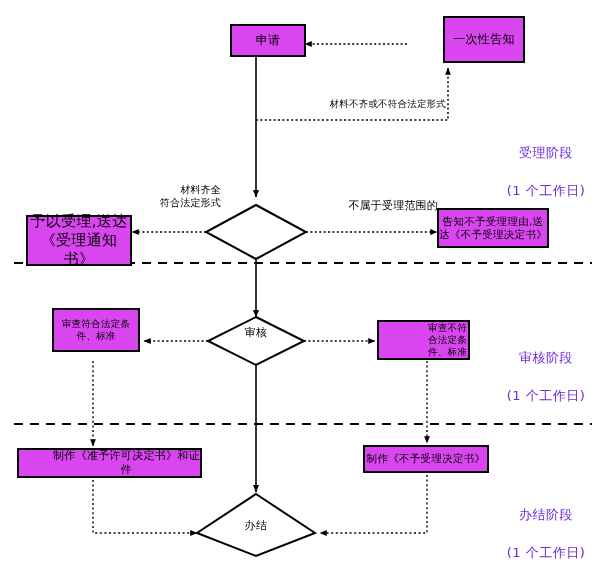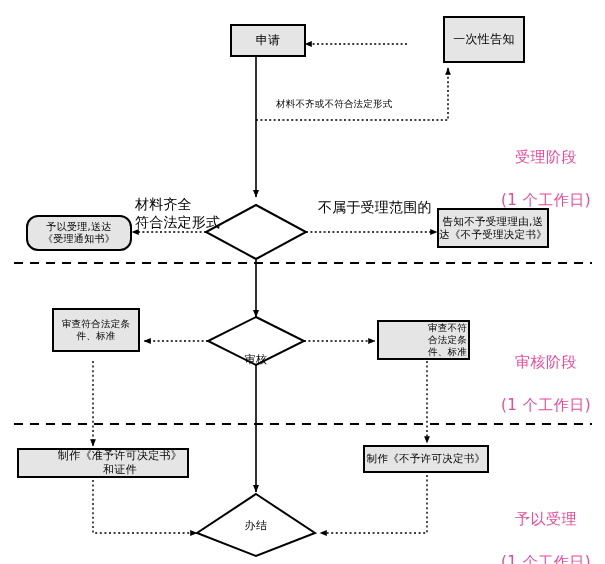--- a/index.html
+++ b/index.html
@@ -22,44 +22,44 @@
     position: absolute;
     left: 0;
     top: 0;
     width: 605px;
     height: 564px;
   }
   .node-box {
     position: absolute;
     box-sizing: border-box;
     border: 2px solid #000000;
-    background: #e5e5e5;
+    background: #d946ef;
     display: flex;
     align-items: center;
     justify-content: center;
     text-align: center;
     color: #000000;
     line-height: 1.25;
     letter-spacing: 0.3px;
   }
   .edge-label {
     position: absolute;
     color: #000000;
-    text-align: left;
+    text-align: right;
     line-height: 1.25;
     white-space: pre-line;
     letter-spacing: 0.2px;
   }
   .stage-label {
     position: absolute;
-    color: #ec4899;
+    color: #6d28d9;
     text-align: center;
     line-height: 1.45;
     white-space: pre-line;
-    font-size: 15px;
+    font-size: 13px;
     letter-spacing: 0.5px;
   }
   .diamond-text {
     position: absolute;
     display: flex;
     align-items: center;
     justify-content: center;
     color: #000000;
     font-size: 11px;
     letter-spacing: 0.5px;
@@ -113,54 +113,54 @@
 
     <polygon points="256,205 306,232 256,259 206,232" fill="#ffffff" stroke="#000000" stroke-width="2"></polygon>
     <polygon points="256,317 304,341 256,365 208,341" fill="#ffffff" stroke="#000000" stroke-width="2"></polygon>
     <polygon points="256,494 315,533 256,556 197,533" fill="#ffffff" stroke="#000000" stroke-width="2"></polygon>
   </svg>
 
   <div class="node-box" style="left:230px; top:24px; width:76px; height:33px; font-size:12px;">申请</div>
 
   <div class="node-box" style="left:408px; top:16px; width:82px; height:47px; font-size:12px;margin-left:35px;">一次性告知</div>
 
-  <div class="node-box" style="left:26px; top:215px; width:106px; height:36px; font-size:10px; white-space:pre-line;border-radius:12px;">予以受理,送达
+  <div class="node-box" style="left:26px; top:215px; width:106px; height:51px; font-size:15px; white-space:pre-line;">予以受理,送达
 《受理通知书》</div>
 
   <div class="node-box" style="left:437px; top:208px; width:112px; height:40px; font-size:10.5px; white-space:pre-line;">告知不予受理理由,送
 达《不予受理决定书》</div>
 
   <div class="node-box" style="left:52px; top:308px; width:88px; height:44px; font-size:9.5px; white-space:pre-line;">审查符合法定条
 件、标准</div>
 
   <div class="node-box" style="left:377px; top:320px; width:93px; height:40px; font-size:9.5px; white-space:pre-line;padding-left:48px;">审查不符合法定条
 件、标准</div>
 
-  <div class="node-box" style="left:17px; top:448px; width:172px; height:30px; font-size:11px;padding-left:34px;">制作《准予许可决定书》和证件</div>
+  <div class="node-box" style="left:17px; top:448px; width:185px; height:30px; font-size:11px;padding-left:34px;">制作《准予许可决定书》和证件</div>
 
-  <div class="node-box" style="left:363px; top:445px; width:126px; height:28px; font-size:10.5px;">制作《不予许可决定书》</div>
+  <div class="node-box" style="left:363px; top:445px; width:126px; height:28px; font-size:10.5px;">制作《不予受理决定书》</div>
 
-  <div class="diamond-text" style="left:208px; top:335px; width:96px; height:48px;">审核</div>
+  <div class="diamond-text" style="left:208px; top:308px; width:96px; height:48px;">审核</div>
   <div class="diamond-text" style="left:197px; top:494px; width:118px; height:62px;">办结</div>
 
   <div class="edge-label" style="left:276px; top:98px; width:170px; font-size:9.5px;">材料不齐或不符合法定形式</div>
 
-  <div class="edge-label" style="left:135px; top:196px; width:86px; font-size:14px;">材料齐全
+  <div class="edge-label" style="left:135px; top:184px; width:86px; font-size:10px;">材料齐全
 符合法定形式</div>
 
-  <div class="edge-label" style="left:318px; top:199px; width:120px; font-size:14px;">不属于受理范围的</div>
+  <div class="edge-label" style="left:318px; top:199px; width:120px; font-size:11px;">不属于受理范围的</div>
 
   <div class="stage-label" style="left:490px; top:125px; width:112px;">
     <span>受理阶段</span><br>
     <span>(1 个工作日)</span>
   </div>
 
   <div class="stage-label" style="left:490px; top:330px; width:112px;">
     <span>审核阶段</span><br>
     <span>(1 个工作日)</span>
   </div>
 
   <div class="stage-label" style="left:490px; top:487px; width:112px;">
-    <span>予以受理</span><br>
+    <span>办结阶段</span><br>
     <span>(1 个工作日)</span>
   </div>
 
 </div>
 
 </body></html>

